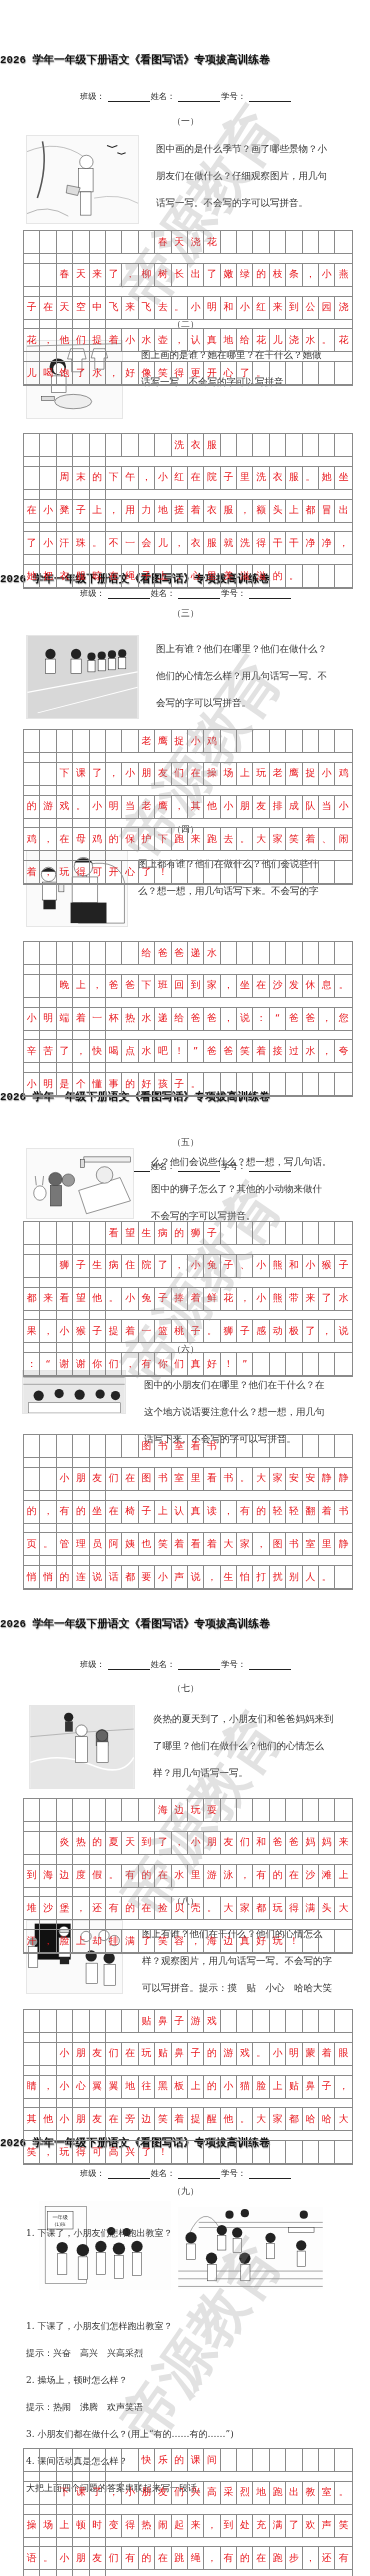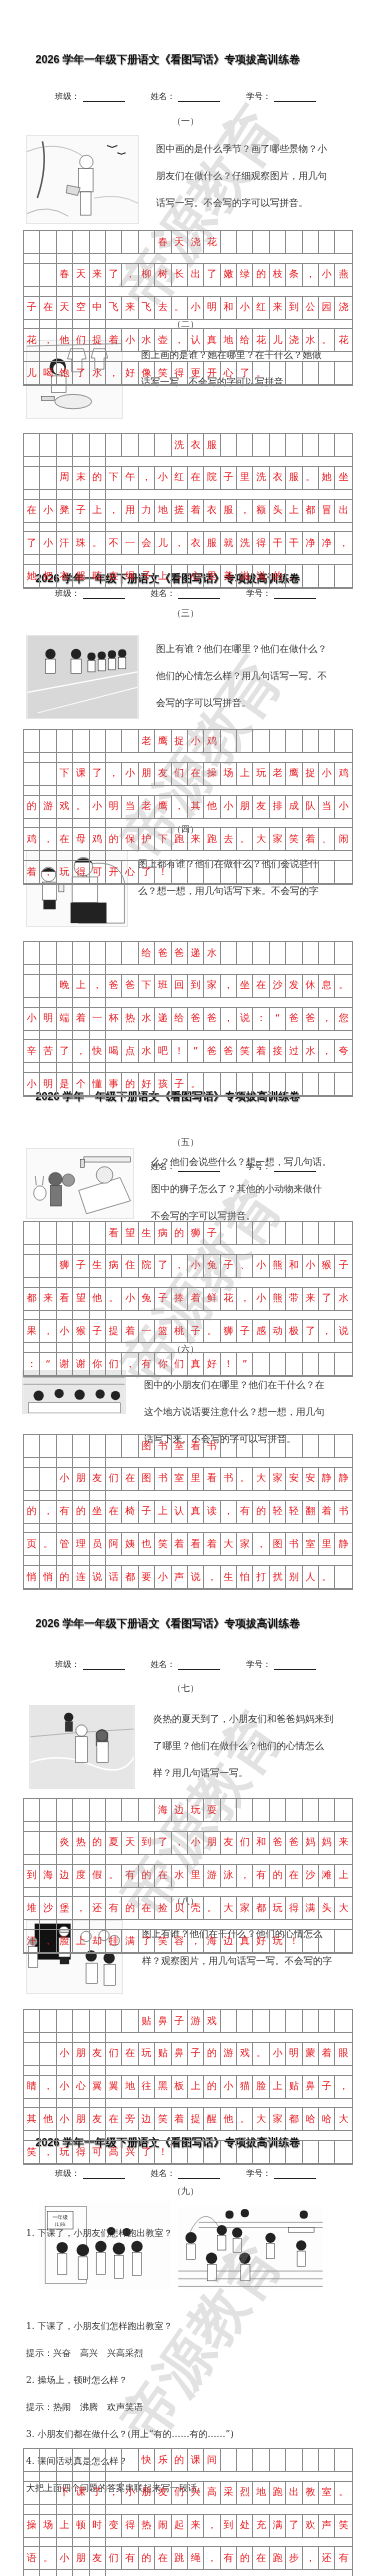--- a/index.html
+++ b/index.html
@@ -1,23 +1,23 @@
 <!DOCTYPE html>
 <html style="font-size:8.2px"><head>
 <meta charset="utf-8">
 <style>
   html, body { margin: 0; padding: 0; background: #ffffff; }
   body { width: 371px; height: 2623px; position: relative; overflow: hidden;
          font-family: "DejaVu Serif", "Liberation Serif", serif; color: #222; }
-  .doc-title { position: absolute; left: 0; width: 300px; text-align: right;
-               font-family: Liberation Sans, sans-serif; font-weight: bold;
+  .doc-title { position: absolute; left: 0; width: 300px; text-align: left;
+               font-family: Liberation Mono, monospace; font-weight: bold;
                font-size: 10.8px; color: #111; letter-spacing: 0px;
                text-shadow: 0.5px 0.5px 1px rgba(0,0,0,0.35); }
   .info-row { position: absolute; left: 0; width: 371px; display: flex; justify-content: center;
-              gap: 26px; font-size: 8.2px; color: #222; }
+              gap: 1px; font-size: 8.2px; color: #222; }
   .info-field { display: flex; align-items: flex-end; }
   .info-field .blank { display: inline-block; width: 42px; border-bottom: 0.8px solid #222;
                        margin-left: 3.1px; height: 9.3px; }
   .sec-num { position: absolute; left: 0; width: 371px; text-align: center; font-size: 8.8px; color: #333; }
   .illus { position: absolute; background: #fafafa; border: 0.5px solid #e6e6e6; overflow: hidden; }
   .illus svg { width: 100%; height: 100%; display: block; }
   .prompt { position: absolute; font-size: 9.5px; line-height: 27px; color: #333; margin-left: 16px; }
   .grid { position: absolute; left: 23px; width: 328px; border-left: 0.8px solid #8a8a8a; border-right: 0.8px solid #8a8a8a; }
   .grid-row { display: flex; height: 24px; border-top: 0.8px solid #8a8a8a; border-bottom: 0.8px solid #8a8a8a; box-sizing: border-box; }
   .grid-cell { width: 16.4px; flex: 0 0 16.4px; height: 100%; border-right: 0.5px solid #8a8a8a; box-sizing: border-box;
@@ -291,20 +291,21 @@
       <circle cx="170" cy="38" r="10" fill="#fff" stroke="#222"></circle>
       <circle cx="125" cy="68" r="11" fill="#222"></circle>
       <circle cx="160" cy="72" r="11" fill="#222"></circle>
       <rect x="115" y="82" width="22" height="40" fill="#fff" stroke="#333"></rect>
       <rect x="150" y="85" width="22" height="40" fill="#fff" stroke="#333"></rect>
     </svg>
 </div>
 <div class="prompt" style="left:126px;top:1920px;width:227px">
   <div>图上有谁？他们在干什么？他们的心情怎么</div>
   <div>样？观察图片，用几句话写一写。不会写的字</div>
+  <div>可以写拼音。提示：摸　贴　小心　哈哈大笑</div>
 </div>
 
 <div class="sec-num" style="top:2186px">（九）</div>
 <div class="illus9" style="left:39px;top:2201px;width:132px;height:89px">
   <svg viewBox="0 0 256 172" width="132" height="89">
       <rect x="12" y="10" width="80" height="150" fill="none" stroke="#555"></rect>
       <rect x="16" y="20" width="50" height="34" fill="#fff" stroke="#333"></rect>
       <text x="41" y="35" font-size="10" text-anchor="middle" fill="#333" font-family="DejaVu Sans, sans-serif">一年级</text>
       <text x="41" y="49" font-size="9" text-anchor="middle" fill="#333" font-family="DejaVu Sans, sans-serif">(1)班</text>
       <g fill="#222">

